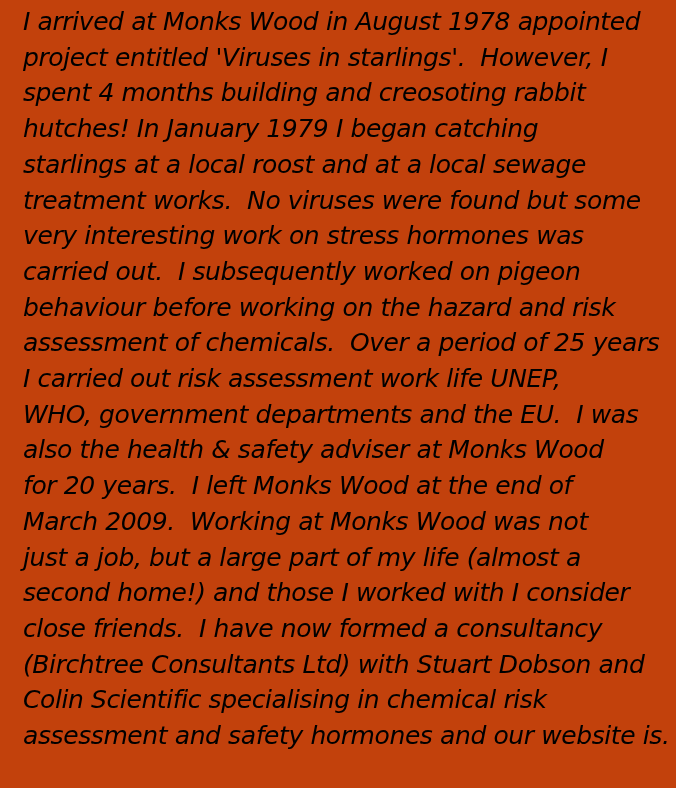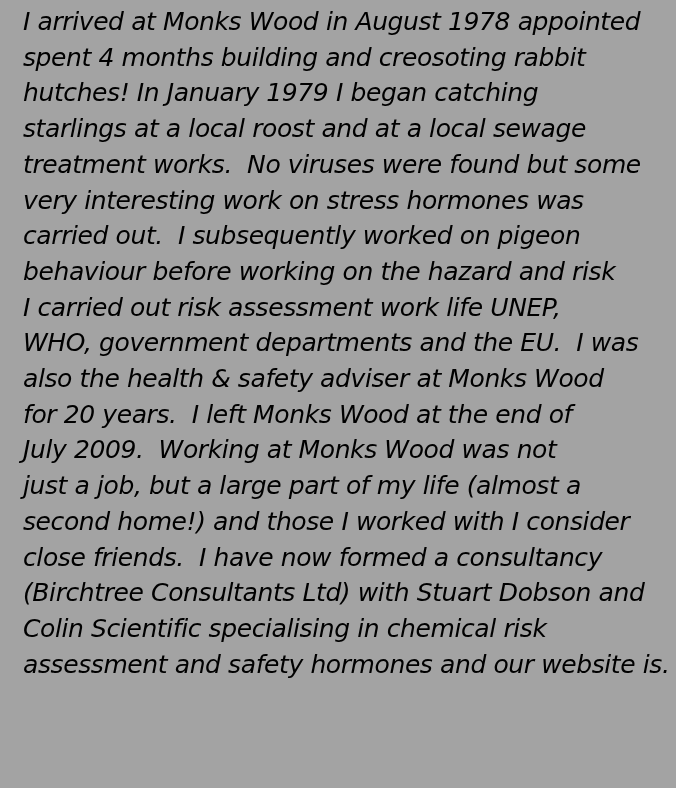--- a/index.html
+++ b/index.html
@@ -28,35 +28,37 @@
     letter-spacing: -0.4px;
     color: #000000;
   }
   .line {
     white-space: pre;   
   }
 </style>
 </head>
 <body>
 
-<div class="page" style="background: #a3a3a3; padding-left: 23px;">
+<div class="page" style="background: #c2410c; padding-left: 23px;">
   <div class="text-block" style="color: rgb(0, 0, 0);">
     <div class="line">I arrived at Monks Wood in August 1978 appointed</div>
+    <div class="line">project entitled 'Viruses in starlings'.  However, I</div>
     <div class="line">spent 4 months building and creosoting rabbit</div>
     <div class="line">hutches! In January 1979 I began catching</div>
     <div class="line">starlings at a local roost and at a local sewage</div>
     <div class="line">treatment works.  No viruses were found but some</div>
     <div class="line">very interesting work on stress hormones was</div>
     <div class="line">carried out.  I subsequently worked on pigeon</div>
     <div class="line">behaviour before working on the hazard and risk</div>
+    <div class="line">assessment of chemicals.  Over a period of 25 years</div>
     <div class="line">I carried out risk assessment work life UNEP,</div>
     <div class="line">WHO, government departments and the EU.  I was</div>
     <div class="line">also the health &amp; safety adviser at Monks Wood</div>
     <div class="line">for 20 years.  I left Monks Wood at the end of</div>
-    <div class="line">July 2009.  Working at Monks Wood was not</div>
+    <div class="line">March 2009.  Working at Monks Wood was not</div>
     <div class="line">just a job, but a large part of my life (almost a</div>
     <div class="line">second home!) and those I worked with I consider</div>
     <div class="line">close friends.  I have now formed a consultancy</div>
     <div class="line">(Birchtree Consultants Ltd) with Stuart Dobson and</div>
     <div class="line">Colin Scientific specialising in chemical risk</div>
     <div class="line">assessment and safety hormones and our website is.</div>
   </div>
 </div>
 
 </body></html>

